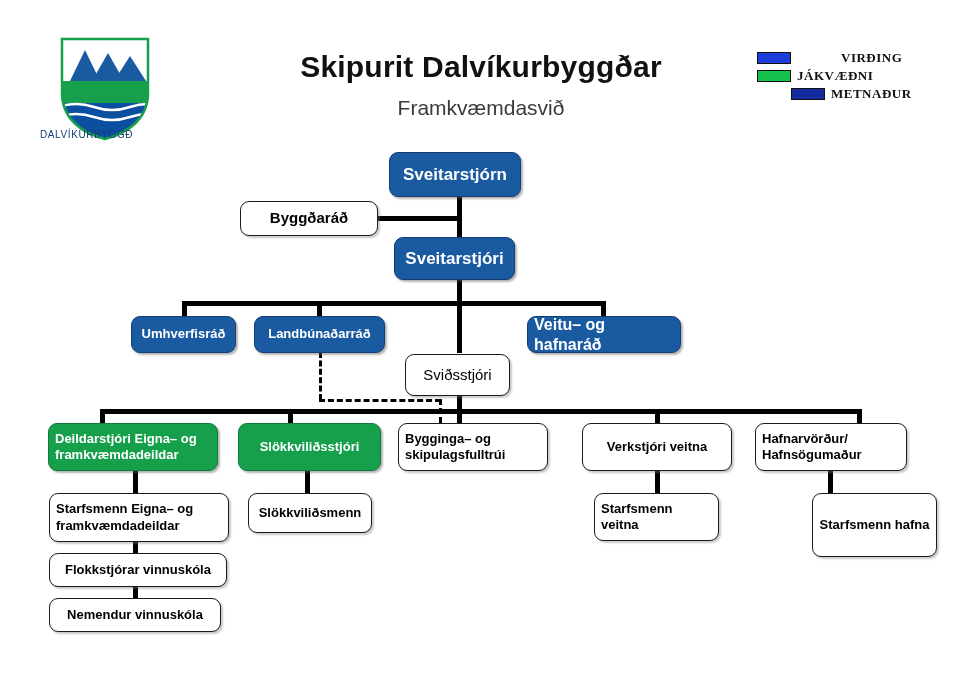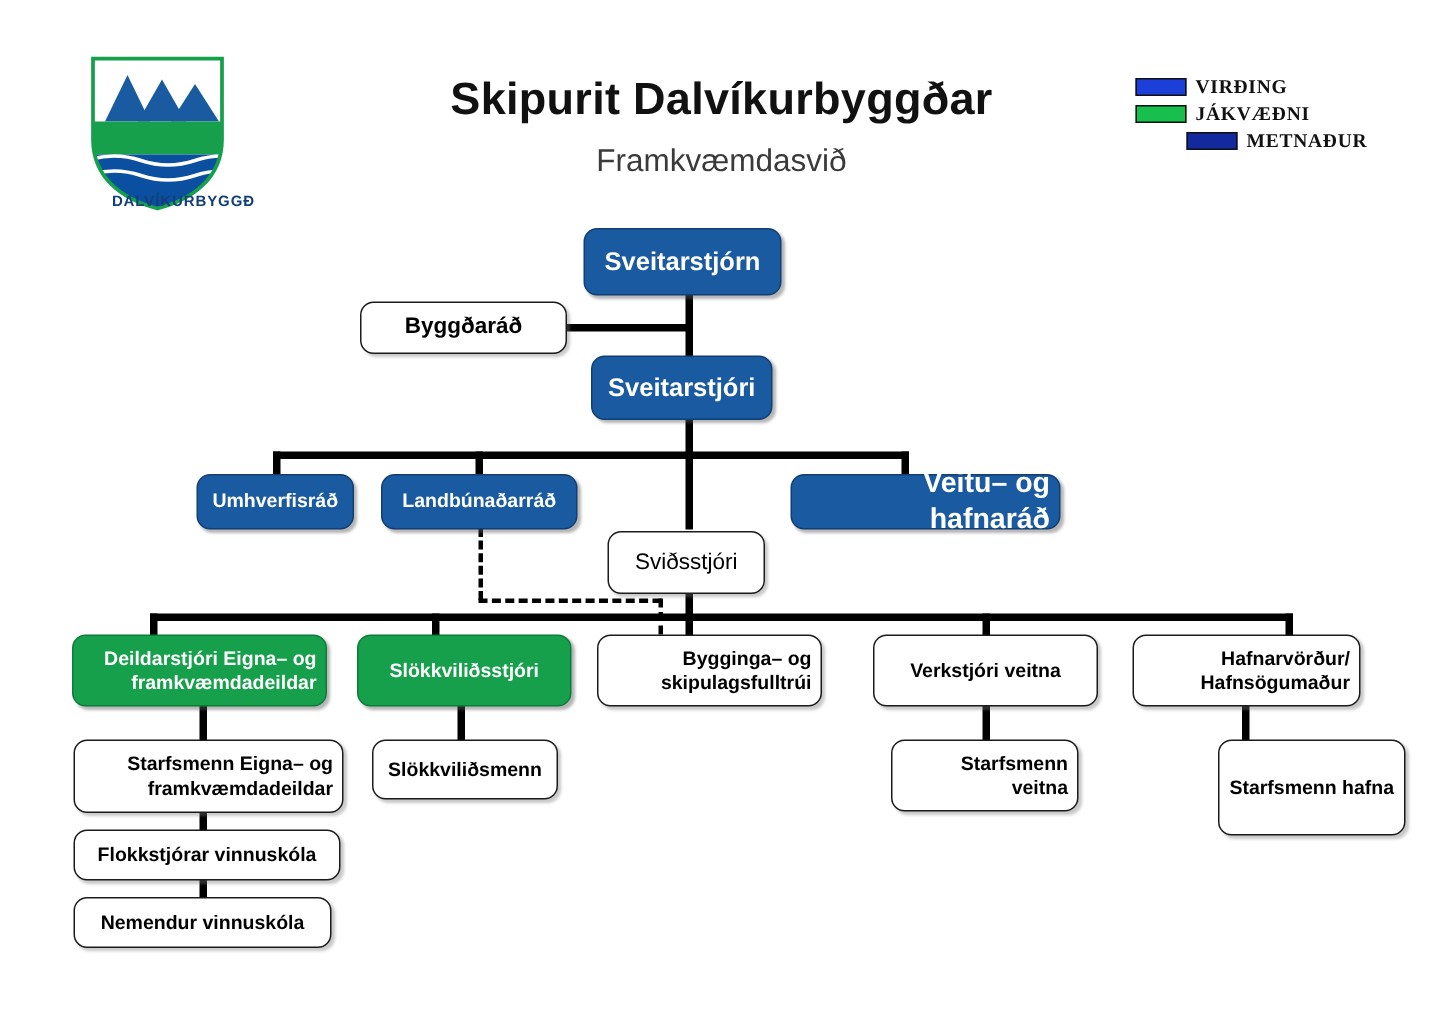--- a/index.html
+++ b/index.html
@@ -47,23 +47,23 @@
     left: 50px;
     top: 33px;
     width: 110px;
     height: 110px;
   }
   #crest-caption {
     position: absolute;
     left: 40px;
     top: 129px;
     width: 130px;
-    text-align: right;
+    text-align: left;
     font-size: 10px;
-    font-weight: bold;
+    font-weight: normal;
     color: #123f7a;
     letter-spacing: 0.6px;
   }
 
   
   #values-logo {
     position: absolute;
     left: 757px;
     top: 50px;
     width: 160px;
@@ -84,21 +84,21 @@
     flex: 0 0 auto;
   }
   .value-text {
     font-family: "Liberation Serif", serif;
     font-size: 13px;
     font-weight: bold;
     color: #111111;
     letter-spacing: 0.5px;
     white-space: nowrap;
   }
-  #value-row-1 { margin-left: 0px; }
+  #value-row-1 { margin-left: 0px; gap: 44px; }
   #value-row-2 { }
   #value-row-3 { margin-left: 34px; }
 
   
   .line {
     position: absolute;
     background: #000000;
   }
   .dash-h {
     position: absolute;
@@ -111,21 +111,21 @@
     border-left: 3px dashed #000000;
   }
 
   
   .node {
     position: absolute;
     box-sizing: border-box;
     display: flex;
     align-items: center;
     justify-content: center;
-    text-align: right;
+    text-align: left;
     border-radius: 9px;
     line-height: 1.25;
     padding: 4px 6px;
     z-index: 5;
   }
   .node-blue {
     background: #1A5AA0;
     border: 1px solid #123f73;
     color: #ffffff;
     font-weight: bold;
@@ -252,21 +252,21 @@
   </div>
 
   <div class="node node-blue" style="left:131px; top:316px; width:105px; height:37px; font-size:13px;">
     <span>Umhverfisráð</span>
   </div>
 
   <div class="node node-blue" style="left:254px; top:316px; width:131px; height:37px; font-size:13px;">
     <span>Landbúnaðarráð</span>
   </div>
 
-  <div class="node node-blue" style="left:527px; top:316px; width:180px; height:37px; font-size:19px;">
+  <div class="node node-blue" style="left:527px; top:316px; width:154px; height:37px; font-size:16px;">
     <span>Veitu– og hafnaráð</span>
   </div>
 
   <div class="node node-plain" style="left:405px; top:354px; width:105px; height:42px; font-size:15px;">
     <span>Sviðsstjóri</span>
   </div>
 
   <div class="node node-green" style="left:48px; top:423px; width:170px; height:48px; font-size:13px;">
     <span>Deildarstjóri Eigna– og framkvæmdadeildar</span>
   </div>

